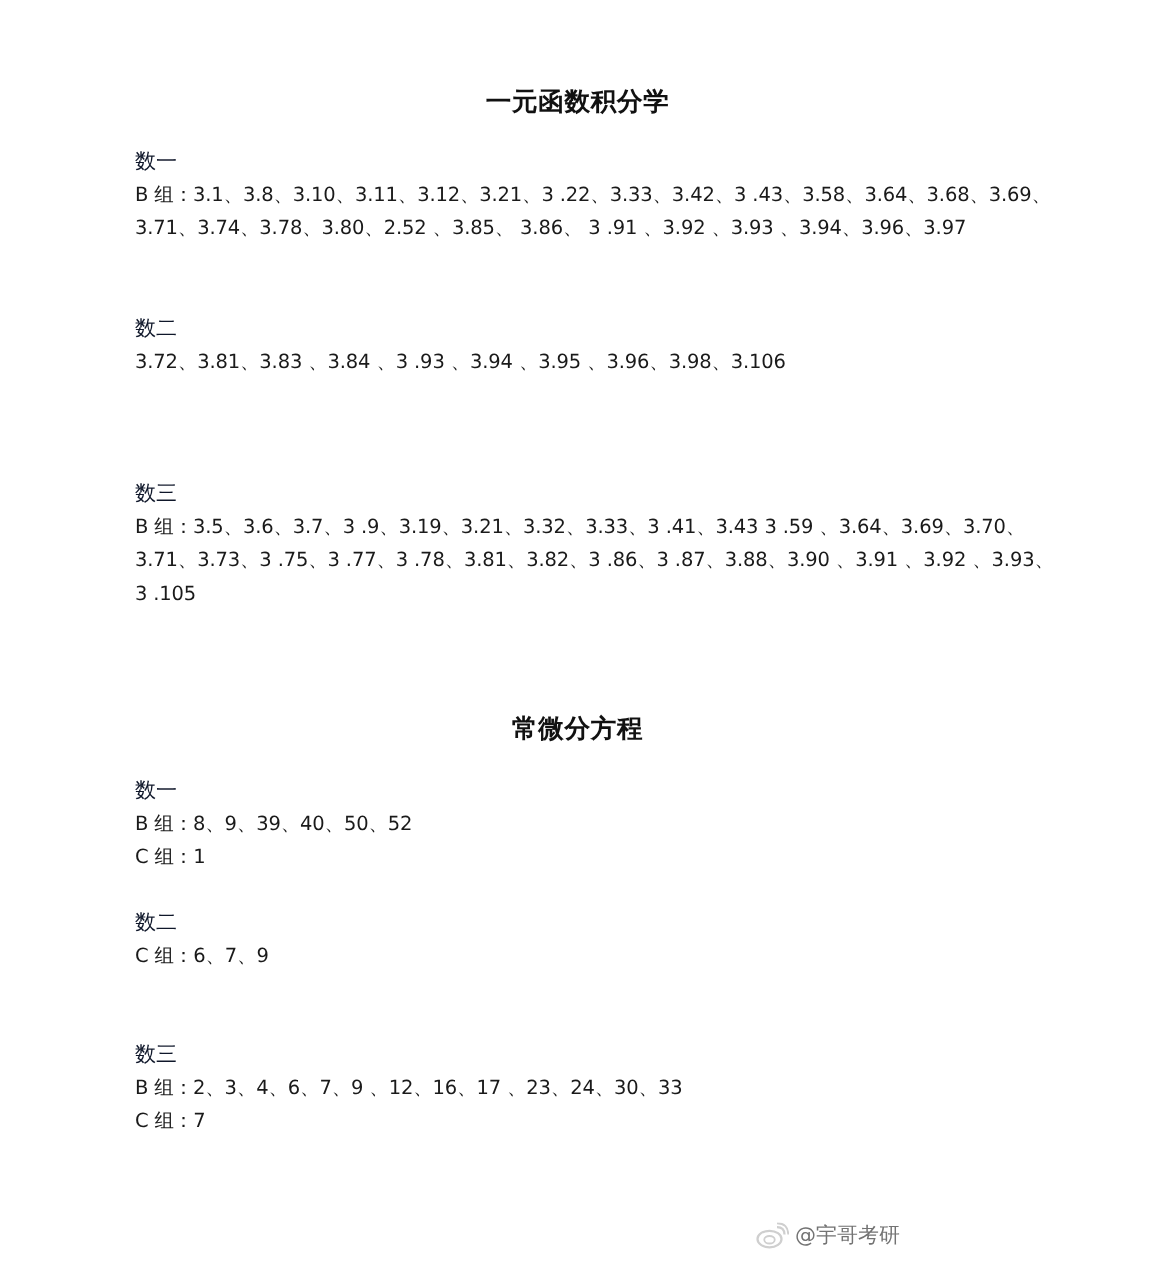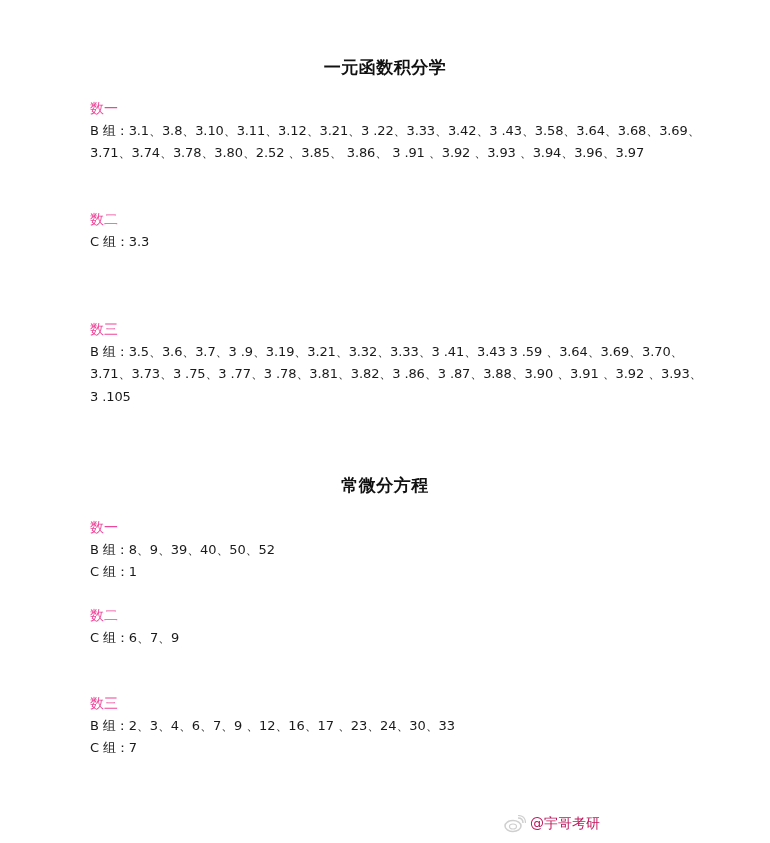--- a/index.html
+++ b/index.html
@@ -31,55 +31,55 @@
       letter-spacing: 0.5px;
     }
     .block {
       position: absolute;
       left: 90px;
       width: 600px;
       font-size: 13px;
       line-height: 22.5px;
     }
     .block .heading {
-      color: #ec4899;
+      color: #0f172a;
       font-size: 14px;
     }
     .line {
       white-space: nowrap;
       letter-spacing: -0.1px;
     }
     .watermark {
       position: absolute;
       right: 10px;
       bottom: 10px;
       display: flex;
       align-items: center;
       gap: 4px;
-      color: #be185d;
+      color: #737373;
       font-size: 14px;
     }
     .watermark svg { display: block; }
   </style>
 </head>
 <body>
 
 <div class="page">
 
   <div class="section-title" style="top:56px;">一元函数积分学</div>
 
   <div class="block" style="top:97px;">
     <div class="heading">数一</div>
     <div class="line">B 组：3.1、3.8、3.10、3.11、3.12、3.21、3 .22、3.33、3.42、3 .43、3.58、3.64、3.68、3.69、</div>
     <div class="line">3.71、3.74、3.78、3.80、2.52 、3.85、  3.86、  3 .91 、3.92 、3.93 、3.94、3.96、3.97</div>
   </div>
 
   <div class="block" style="top:208px;">
     <div class="heading">数二</div>
-    <div class="line">C 组：3.3</div>
+    <div class="line">3.72、3.81、3.83 、3.84 、3 .93 、3.94 、3.95 、3.96、3.98、3.106</div>
   </div>
 
   <div class="block" style="top:318px;">
     <div class="heading">数三</div>
     <div class="line">B 组：3.5、3.6、3.7、3 .9、3.19、3.21、3.32、3.33、3 .41、3.43  3 .59 、3.64、3.69、3.70、</div>
     <div class="line">3.71、3.73、3 .75、3 .77、3 .78、3.81、3.82、3 .86、3 .87、3.88、3.90 、3.91 、3.92 、3.93、</div>
     <div class="line">3 .105</div>
   </div>
 
   <div class="section-title" style="top:474px;">常微分方程</div>

